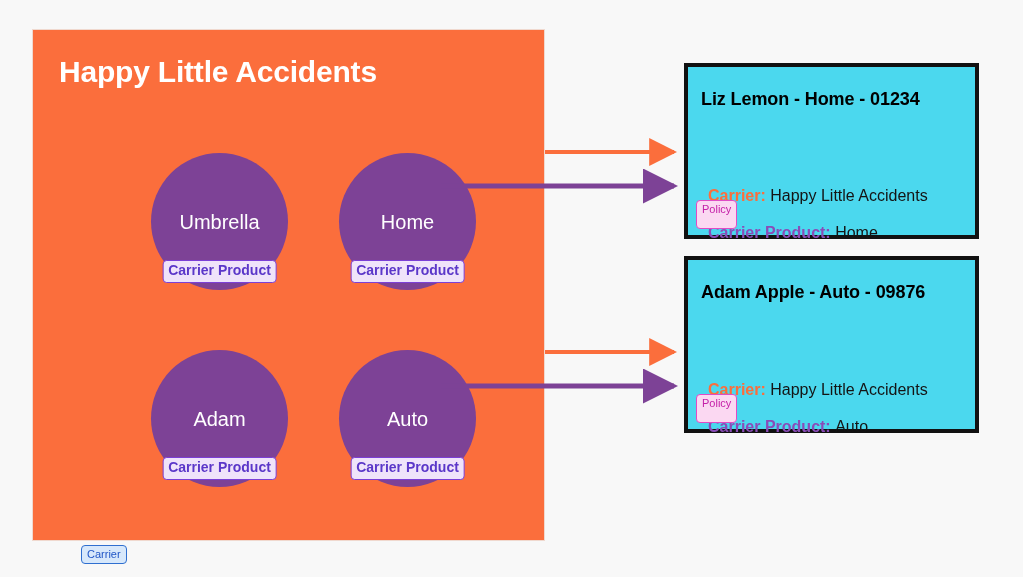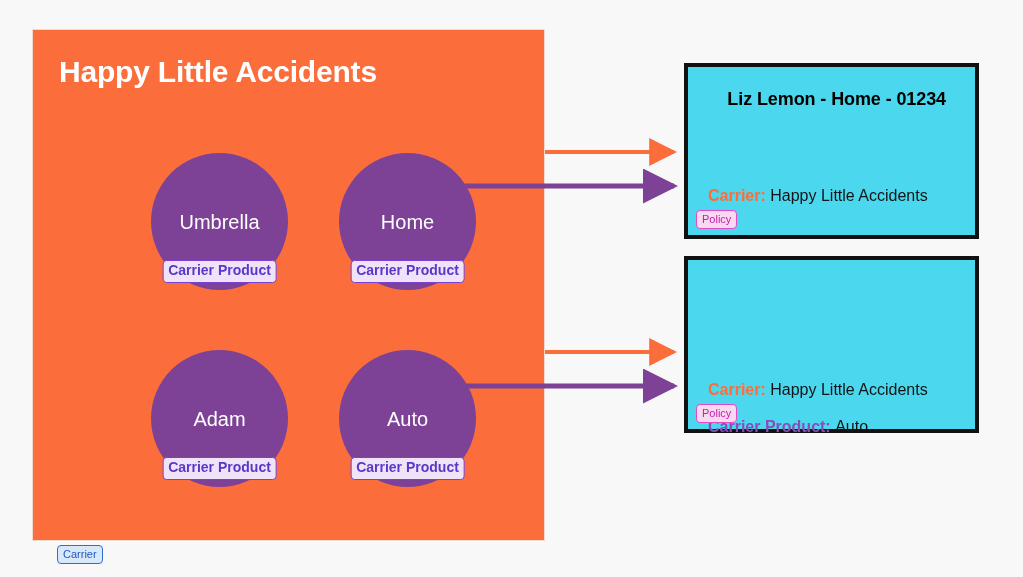--- a/index.html
+++ b/index.html
@@ -88,21 +88,21 @@
   }
 
   .node-umbrella { left: 118px; top: 123px; text-align: right; }
   .node-home     { left: 306px; top: 123px; }
   .node-life     { left: 118px; top: 320px; }
   .node-auto     { left: 306px; top: 320px; }
 
   
   .carrier-badge {
     position: absolute;
-    left: 24px;
+    left: 48px;
     top: 515px;
     background: #D7E8FB;
     border: 1px solid #2F6FD0;
     border-radius: 4px;
     color: #2257C6;
     font-size: 11px;
     font-weight: normal;
     padding: 1px 5px 2px 5px;
     white-space: nowrap;
     line-height: 1.3;
@@ -131,21 +131,20 @@
   .card-title {
     position: absolute;
     left: 13px;
     top: 21px;
     width: 245px;
     font-size: 18px;
     font-weight: bold;
     color: #000000;
     line-height: 1.28;
     letter-spacing: -0.1px;
-    text-align: right;
   }
   .card-row {
     position: absolute;
     left: 20px;
     font-size: 16px;
     color: #111111;
     white-space: nowrap;
     margin-top: 36px;
   }
   .row-carrier  { top: 84px; }
@@ -166,21 +165,21 @@
   .policy-badge {
     position: absolute;
     left: 8px;
     bottom: 6px;
     background: #FBD8F2;
     border: 1px solid #E04BC6;
     border-radius: 4px;
     color: #C41FA8;
     font-size: 11px;
     font-weight: normal;
-    padding: 1px 5px 2px 5px;
+    padding: 1px 5px 12px 5px;
     line-height: 1.3;
     white-space: nowrap;
   }
 </style>
 </head>
 <body>
 
 <div id="canvas">
 
   <div class="carrier-box">
@@ -238,25 +237,30 @@
   </svg>
 
   <div class="policy-card card-1">
     <div class="card-title">Liz Lemon - Home - 01234</div>
 
     <div class="card-row row-carrier">
       <span class="k-carrier">Carrier: </span>
       <span class="v-text">Happy Little Accidents</span>
     </div>
 
+    <div class="card-row row-product">
+      <span class="k-product">Carrier Product: </span>
+      <span class="v-text">Home</span>
+    </div>
 
     <div class="policy-badge">Policy</div>
   </div>
 
   <div class="policy-card card-2">
+    <div class="card-title">Adam Apple - Auto - 09876</div>
 
     <div class="card-row row-carrier">
       <span class="k-carrier">Carrier: </span>
       <span class="v-text">Happy Little Accidents</span>
     </div>
 
     <div class="card-row row-product">
       <span class="k-product">Carrier Product: </span>
       <span class="v-text">Auto</span>
     </div>

